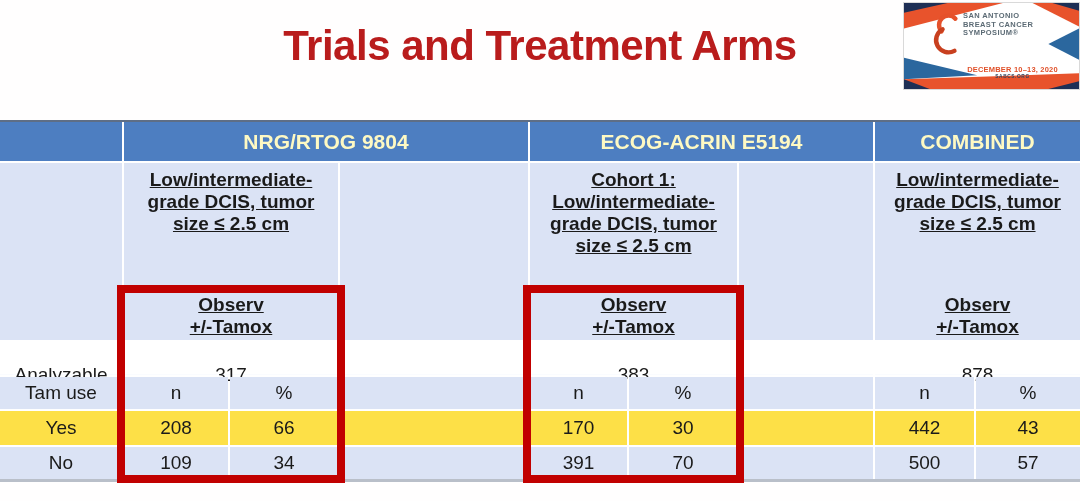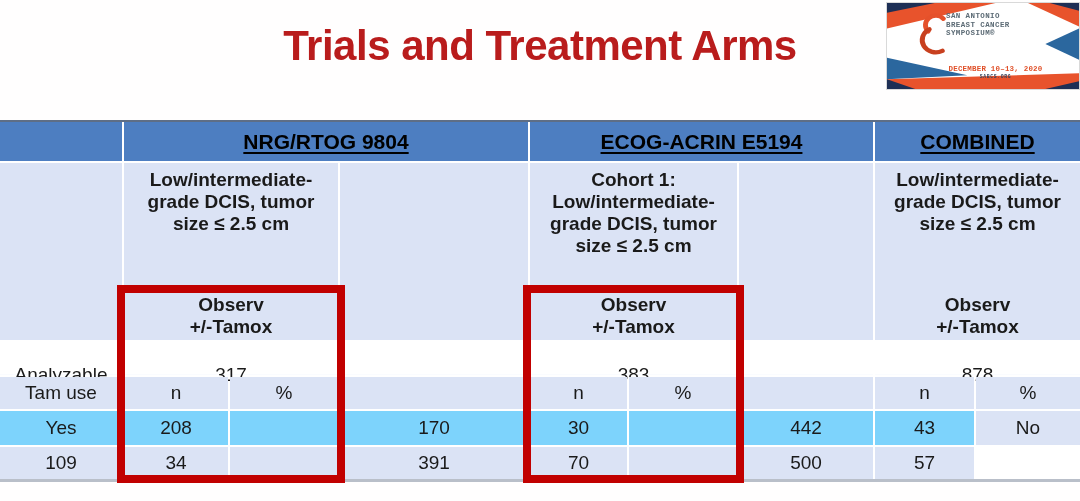--- a/index.html
+++ b/index.html
@@ -10,22 +10,22 @@
     -webkit-font-smoothing:antialiased;
   }
   
   .title{
     position:absolute;top:22px;left:0;width:1080px;
     text-align:center;font-size:42px;font-weight:bold;color:#b91c1c;
     letter-spacing:-0.5px;
   }
   
   .logo-card{
-    position:absolute;top:2px;right:0;width:194px;height:88px;
-    background:#fff;border:1px solid #d9d9d9;box-sizing:border-box;overflow:hidden;font-family:Liberation Mono, monospace;
+    position:absolute;top:2px;right:0;width:177px;height:88px;
+    background:#fff;border:1px solid #d9d9d9;box-sizing:border-box;overflow:hidden;
   }
   .logo-card svg{position:absolute;top:0;left:0;width:100%;height:100%;}
   .lg-org{
     position:absolute;left:59px;top:9px;
     font-size:7.5px;font-weight:bold;line-height:8.5px;
     color:#5c6b75;letter-spacing:0.4px;
   }
   .lg-partners{position:absolute;left:52px;top:37px;display:flex;align-items:flex-start;}
   .ut-shield{
     width:9px;height:11px;background:#b9541f;border-radius:2px 2px 50% 50%;
@@ -53,32 +53,32 @@
     grid-template-rows:39px 177px 33px 32px 34px 32px;
     gap:2px;
     background:#ffffff;
     border-top:2px solid #5e6e86;
     border-bottom:3px solid #b9bfc9;
     color:#1a1a1a;
   }
   .cell{display:flex;align-items:center;justify-content:center;text-align:center;}
   .hdr{background:#4d7ec1;}
   .hdr-text{
-    color:#000000;font-size:21px;font-weight:bold;
-    text-decoration:underline;text-underline-offset:3px;text-decoration-thickness:2px;
+    color:#fef9c3;font-size:21px;font-weight:bold;
+    text-underline-offset:3px;text-decoration-thickness:2px;
   }
   .lav{background:#dbe3f5;}
-  .lav2{background:#7dd3fc;}
+  .lav2{background:#fde047;}
   .white-row{background:#fafcff;margin-top:32px;}
   .span2{grid-column:span 2;}
   .span3{grid-column:span 3;}
   .desc-cell{
     background:#dbe3f5;display:flex;flex-direction:column;
     justify-content:space-between;align-items:center;text-align:center;
-    padding:6px 2px 2px 2px;box-sizing:border-box;
+    padding:6px 2px 2px 2px;box-sizing:border-box;text-decoration:underline;
   }
   .desc-text{font-size:19px;font-weight:bold;line-height:22px;}
   .treat-text{font-size:19px;font-weight:bold;line-height:22px;}
   .data-text{font-size:19px;}
   .label-text{font-size:19px;}
   
   .hl-box{position:absolute;border:8px solid #c10000;box-sizing:border-box;}
   .hl-box-1{left:117px;top:285px;width:228px;height:198px;}
   .hl-box-2{left:523px;top:285px;width:221px;height:198px;}
 </style>
@@ -199,20 +199,23 @@
   <div class="cell lav">
       <span class="data-text">%</span>
     </div>
 
   <div class="cell lav2">
     <span class="label-text">Yes</span>
   </div>
   <div class="cell lav2">
       <span class="data-text">208</span>
     </div>
+  <div class="cell lav2">
+      <span class="data-text">66</span>
+    </div>
   <div class="cell lav2"></div>
   <div class="cell lav2">
       <span class="data-text">170</span>
     </div>
   <div class="cell lav2">
       <span class="data-text">30</span>
     </div>
   <div class="cell lav2"></div>
   <div class="cell lav2">
       <span class="data-text">442</span>

